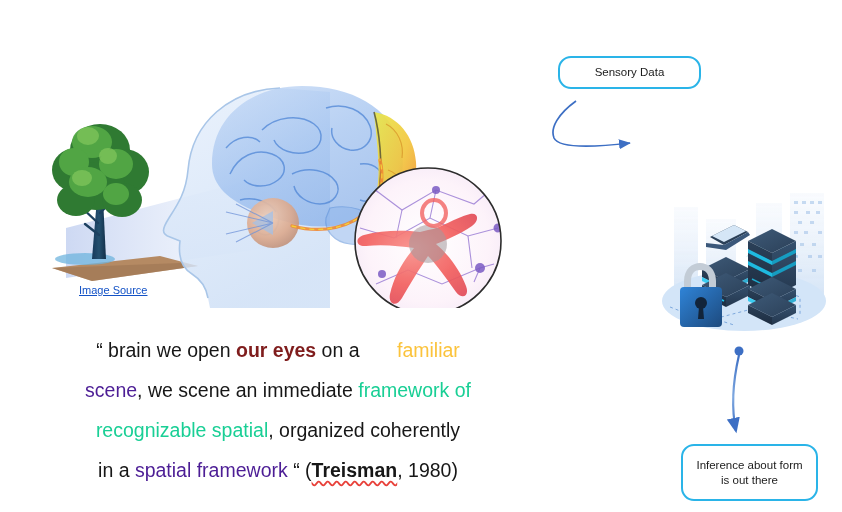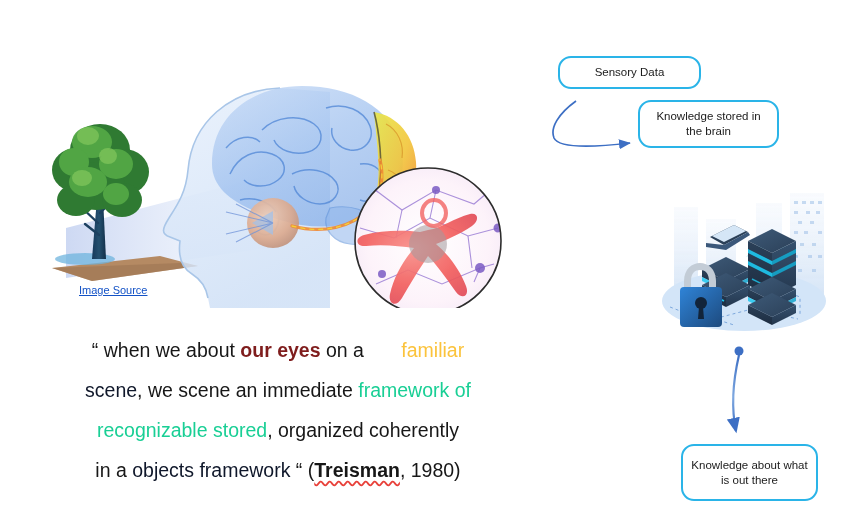--- a/index.html
+++ b/index.html
@@ -30,21 +30,21 @@
   }
 
   
   #quote-block{
     position:absolute;left:48px;top:330px;width:460px;
     font-size:19.5px;line-height:40px;color:#171717;text-align:center;
   }
   #quote-block .ln{display:block;white-space:nowrap;}
   .c-red{color:#7f1d1d;font-weight:bold;}
   .c-yellow{color:#fbc33c;margin-left:32px;}
-  .c-purple{color:#0f172a;}
+  .c-purple{color:#4c1d95;}
   .c-teal{color:#19cf95;}
   .spell{
     text-decoration:underline wavy #e8413a;
     text-underline-offset:3px;
     font-weight:bold;
     -webkit-text-decoration:underline wavy #e8413a;
   }
 
   
   .flowbox{
@@ -219,44 +219,41 @@
           </g>
         </g>
         <circle cx="398" cy="163" r="73" fill="none" stroke="#2c2c2c" stroke-width="1.6"></circle>
       </g>
     </svg>
   </div>
 
   <a id="image-source-link">Image Source</a>
 
   <div id="quote-block">
-    <span class="ln"><span>“ when we about </span><span class="c-red">our eyes</span><span> on a </span><span class="c-yellow">familiar</span></span>
+    <span class="ln"><span>“ brain we open </span><span class="c-red">our eyes</span><span> on a </span><span class="c-yellow">familiar</span></span>
     <span class="ln"><span class="c-purple">scene</span><span>, we scene an immediate </span><span class="c-teal">framework of</span></span>
-    <span class="ln"><span class="c-teal">recognizable stored</span><span>, organized coherently</span></span>
-    <span class="ln"><span>in a </span><span class="c-purple">objects framework</span><span> “ (</span><span class="spell">Treisman</span><span>, 1980)</span></span>
+    <span class="ln"><span class="c-teal">recognizable spatial</span><span>, organized coherently</span></span>
+    <span class="ln"><span>in a </span><span class="c-purple">spatial framework</span><span> “ (</span><span class="spell">Treisman</span><span>, 1980)</span></span>
   </div>
 
   <div class="flowbox" id="box-sensory-data">
     <span>Sensory Data</span>
   </div>
 
   <div id="arrow-sensory-to-knowledge">
     <svg viewBox="0 0 102 54" xmlns="http://www.w3.org/2000/svg">
       <defs>
         <marker id="ah1" markerWidth="8" markerHeight="8" refX="6.5" refY="3" orient="auto">
           <path d="M0 0 L7 3 L0 6 Z" fill="#3d6fc4"></path>
         </marker>
       </defs>
       <path d="M28 3 C10 16 2 30 6 40 C11 51 48 49 82 45" fill="none" stroke="#3d6fc4" stroke-width="1.7" marker-end="url(#ah1)"></path>
     </svg>
   </div>
 
-  <div class="flowbox" id="box-knowledge">
-    <span>Knowledge stored in the brain</span>
-  </div>
 
   <div id="datacenter-figure">
     <svg viewBox="0 0 192 155" xmlns="http://www.w3.org/2000/svg">
       <defs>
         <linearGradient id="skyG" x1="0" y1="0" x2="0" y2="1">
           <stop offset="0%" stop-color="#cfe0f7" stop-opacity=".15"></stop>
           <stop offset="100%" stop-color="#9fc2ea" stop-opacity=".55"></stop>
         </linearGradient>
         <linearGradient id="srvTop" x1="0" y1="0" x2="1" y2="1">
           <stop offset="0%" stop-color="#3e5a78"></stop>
@@ -380,16 +377,16 @@
           <stop offset="55%" stop-color="#7ea8e0"></stop>
           <stop offset="100%" stop-color="#3d6fc4"></stop>
         </linearGradient>
       </defs>
       <circle cx="24" cy="6" r="4.5" fill="#3d6fc4"></circle>
       <path d="M24 10 C18 36 16 62 21 86" fill="none" stroke="url(#arrG)" stroke-width="2.2" marker-end="url(#ah2)"></path>
     </svg>
   </div>
 
   <div class="flowbox" id="box-inference">
-    <span>Knowledge about what is out there</span>
+    <span>Inference about form is out there</span>
   </div>
 
 </div>
 
 </body></html>

